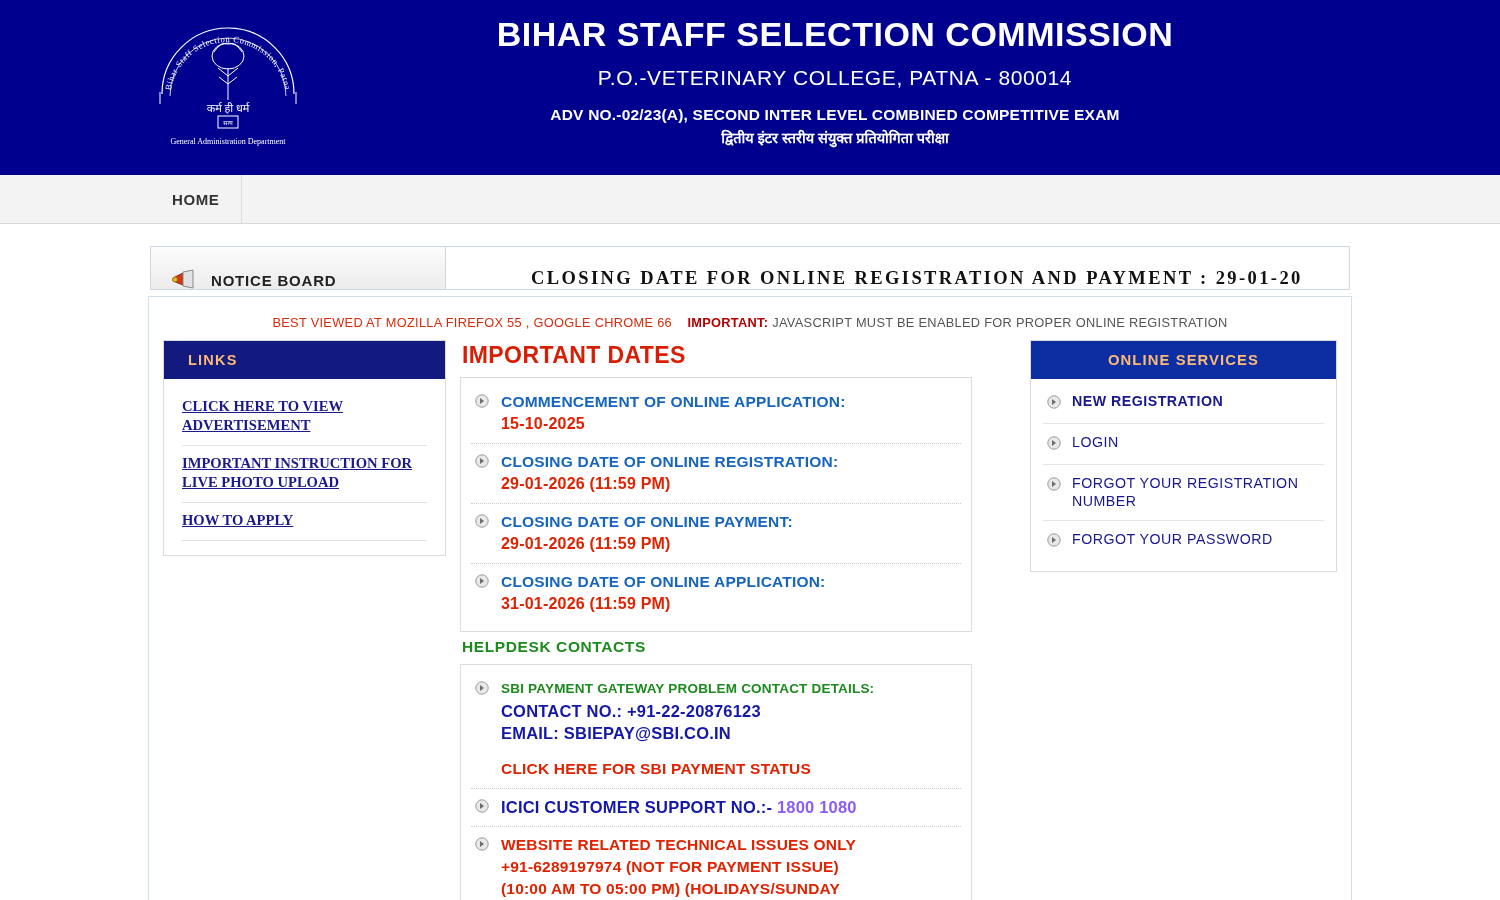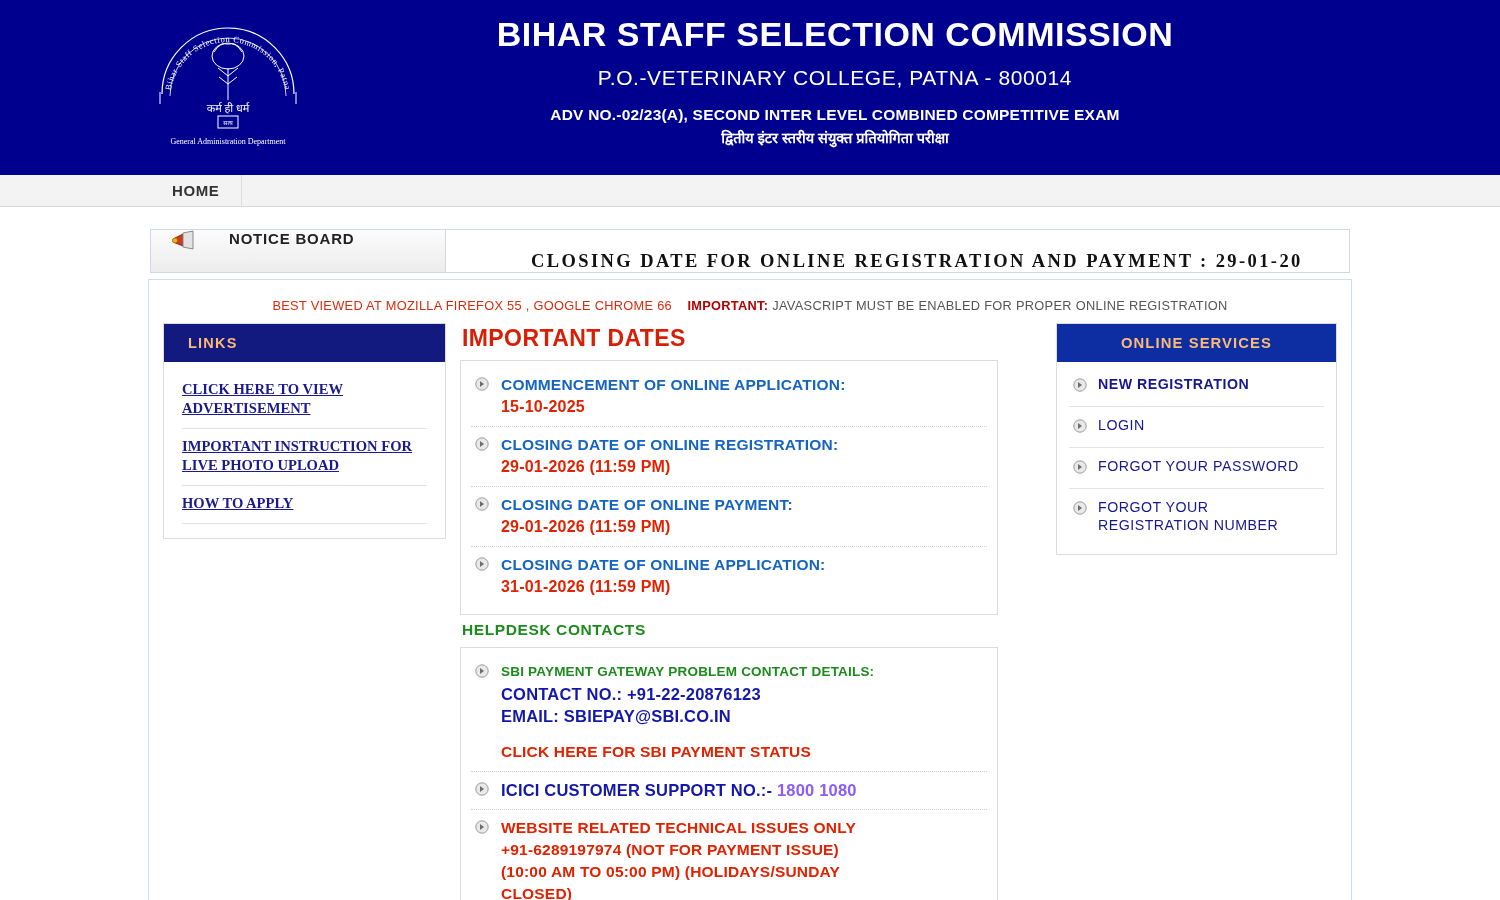--- a/index.html
+++ b/index.html
@@ -49,21 +49,21 @@
     letter-spacing: 0.2px;
   }
   .adv-line-hi {
     font-size: 14.5px;
     font-weight: bold;
     margin-top: 3px;
   }
 
   
   .navbar {
-    height: 32px;
+    height: 49px;
     background: #f3f3f3;
     border-bottom: 1px solid #d8d8d8;
     display: flex;
     align-items: stretch;
     padding-left: 150px;
   }
   .nav-item {
     display: flex; align-items: center;
     padding: 0 22px;
     font-size: 15px;
@@ -85,23 +85,23 @@
     display: flex;
     align-items: stretch;
     height: 44px;
     border: 1px solid #cfd8e3;
     background: #ffffff;
   }
   .notice-label {
     width: 295px;
     background: linear-gradient(#fcfcfc, #ececec);
     border-right: 1px solid #cfd8e3;
-    display: flex; align-items: flex-start;
+    display: flex; align-items: flex-end;
     padding-left: 20px;
-    gap: 32px;
+    gap: 14px;
   }
   .notice-label-text {
     font-size: 15px;
     font-weight: bold;
     color: #222222;
     letter-spacing: 0.8px;
   }
   .megaphone { display:block; }
   .notice-marquee {
     flex: 1;
@@ -238,21 +238,21 @@
     margin-top: 14px;
   }
   .hd-icici {
     font-size: 16.5px; font-weight: bold;
     color: #1418a8; letter-spacing: 0.2px;
     display: block;
   }
   .hd-icici .num { color: #8b5cf6; }
 
   
-  .col-right { width: 281px; margin-left: 44px; }
+  .col-right { width: 307px; margin-left: 44px; }
   .panel-head.blue2 {
     background: #0d2ea3;
     text-align: center;
     padding-left: 0;
     letter-spacing: 1.1px;
     font-size: 14.8px;
   }
   .svc-body { padding: 4px 12px 10px 12px; }
   .svc-row {
     display: flex; gap: 11px;
@@ -482,30 +482,30 @@
               </span>
               <span class="svc-label">LOGIN</span>
             </div>
             <div class="svc-row">
               <span class="bullet">
                 <svg width="14" height="14" viewBox="0 0 14 14">
                     <circle cx="7" cy="7" r="6.2" fill="#e9e9e9" stroke="#9a9a9a"></circle>
                     <path d="M5,4 L9,7 L5,10 Z" fill="#6c6c6c"></path>
                   </svg>
               </span>
-              <span class="svc-label">FORGOT YOUR PASSWORD</span>
+              <span class="svc-label">FORGOT YOUR REGISTRATION NUMBER</span>
             </div>
             <div class="svc-row">
               <span class="bullet">
                 <svg width="14" height="14" viewBox="0 0 14 14">
                     <circle cx="7" cy="7" r="6.2" fill="#e9e9e9" stroke="#9a9a9a"></circle>
                     <path d="M5,4 L9,7 L5,10 Z" fill="#6c6c6c"></path>
                   </svg>
               </span>
-              <span class="svc-label">FORGOT YOUR REGISTRATION NUMBER</span>
+              <span class="svc-label">FORGOT YOUR PASSWORD</span>
             </div>
           </div>
         </div>
       </div>
 
     </div>
   </div>
 </div>
 
 </body></html>

